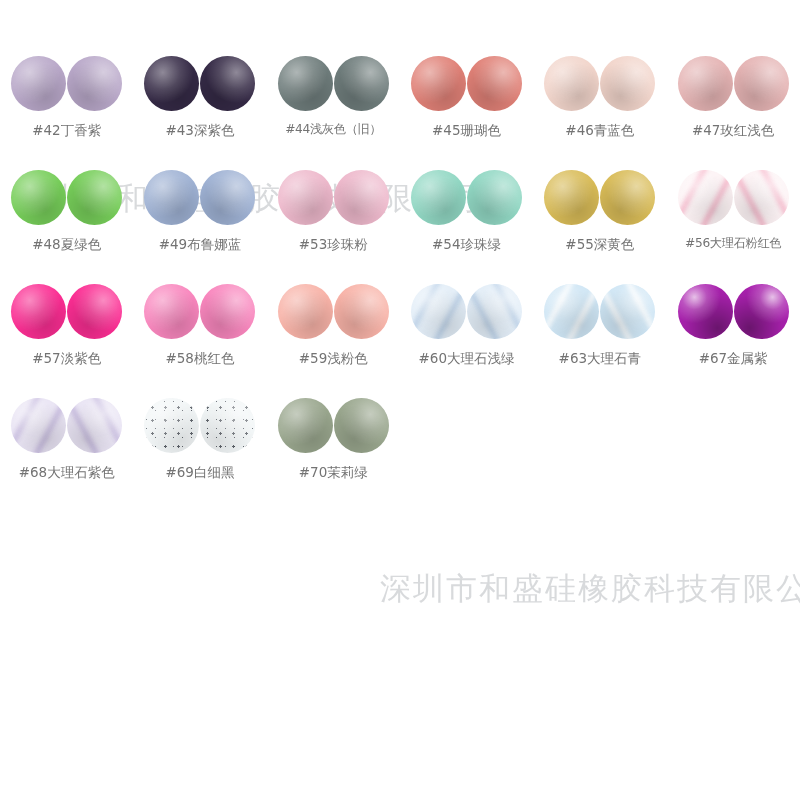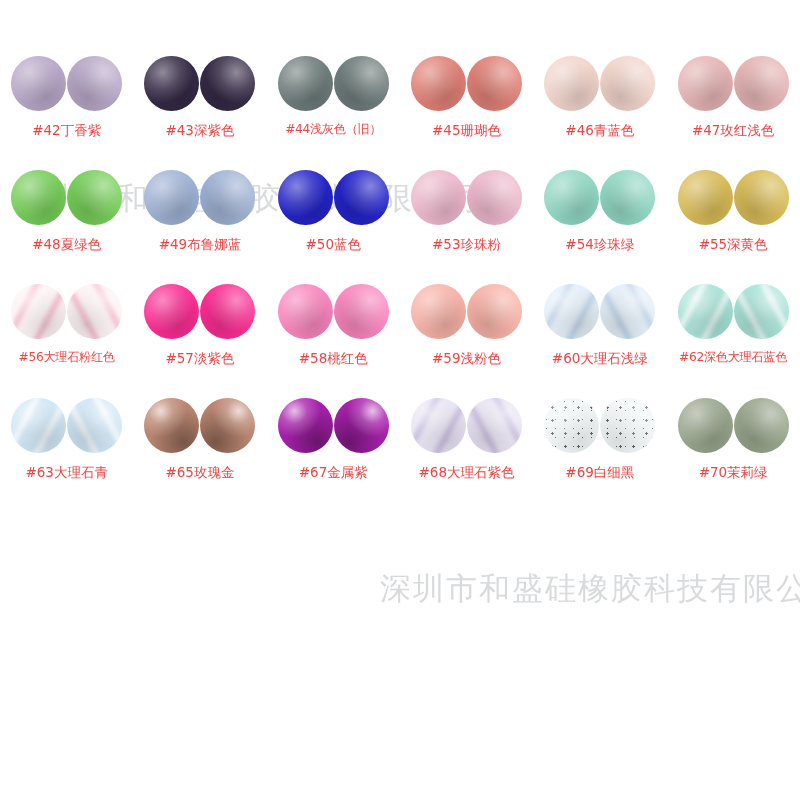--- a/index.html
+++ b/index.html
@@ -58,21 +58,21 @@
     width:55px;height:55px;
     border-radius:50%;
     position:relative;
     overflow:hidden;
     flex:0 0 auto;
   }
   .bead + .bead{ margin-left:1px; }
   .label{
     margin-top:9px;
     font-size:13.5px;
-    color:#ef4444;
+    color:#737373;
     white-space:nowrap;
     line-height:1.1;
     font-family:"DejaVu Sans",sans-serif;
   }
   
   .label.long{ font-size:12.2px; letter-spacing:-0.3px; }
 
   
   
   .bead.matte::after{
@@ -181,27 +181,20 @@
       </div>
       <div class="cell">
         <div class="pair">
           <div class="bead matte" style="background: rgb(159, 178, 212);"></div>
           <div class="bead matte" style="background: rgb(159, 178, 212); transform: scaleX(-1);"></div>
         </div>
         <div class="label">#49布鲁娜蓝</div>
       </div>
       <div class="cell">
         <div class="pair">
-          <div class="bead matte" style="background: rgb(36, 36, 200);"></div>
-          <div class="bead matte" style="background: rgb(36, 36, 200); transform: scaleX(-1);"></div>
-        </div>
-        <div class="label">#50蓝色</div>
-      </div>
-      <div class="cell">
-        <div class="pair">
           <div class="bead matte" style="background: rgb(238, 185, 204);"></div>
           <div class="bead matte" style="background: rgb(238, 185, 204); transform: scaleX(-1);"></div>
         </div>
         <div class="label">#53珍珠粉</div>
       </div>
       <div class="cell">
         <div class="pair">
           <div class="bead matte" style="background: rgb(146, 216, 196);"></div>
           <div class="bead matte" style="background: rgb(146, 216, 196); transform: scaleX(-1);"></div>
         </div>
@@ -244,41 +237,27 @@
       </div>
       <div class="cell">
         <div class="pair">
           <div class="bead marble" style="background: rgb(227, 238, 248); --vein: rgba(141,176,214,.45);"></div>
           <div class="bead marble" style="background: rgb(227, 238, 248); --vein: rgba(141,176,214,.45); transform: scaleX(-1);"></div>
         </div>
         <div class="label">#60大理石浅绿</div>
       </div>
       <div class="cell">
         <div class="pair">
-          <div class="bead marble" style="background: rgb(167, 226, 215); --vein: rgba(255,255,255,.80);"></div>
-          <div class="bead marble" style="background: rgb(167, 226, 215); --vein: rgba(255,255,255,.80); transform: scaleX(-1);"></div>
-        </div>
-        <div class="label long">#62深色大理石蓝色</div>
-      </div>
-      <div class="cell">
-        <div class="pair">
           <div class="bead marble" style="background: rgb(207, 230, 245); --vein: rgba(255,255,255,.85);"></div>
           <div class="bead marble" style="background: rgb(207, 230, 245); --vein: rgba(255,255,255,.85); transform: scaleX(-1);"></div>
         </div>
         <div class="label">#63大理石青</div>
       </div>
       <div class="cell">
         <div class="pair">
-          <div class="bead metallic" style="background: rgb(192, 138, 116);"></div>
-          <div class="bead metallic" style="background: rgb(192, 138, 116); transform: scaleX(-1);"></div>
-        </div>
-        <div class="label">#65玫瑰金</div>
-      </div>
-      <div class="cell">
-        <div class="pair">
           <div class="bead metallic" style="background: rgb(171, 34, 176);"></div>
           <div class="bead metallic" style="background: rgb(171, 34, 176); transform: scaleX(-1);"></div>
         </div>
         <div class="label">#67金属紫</div>
       </div>
       <div class="cell">
         <div class="pair">
           <div class="bead marble" style="background: rgb(233, 228, 244); --vein: rgba(150,126,194,.40);"></div>
           <div class="bead marble" style="background: rgb(233, 228, 244); --vein: rgba(150,126,194,.40); transform: scaleX(-1);"></div>
         </div>

